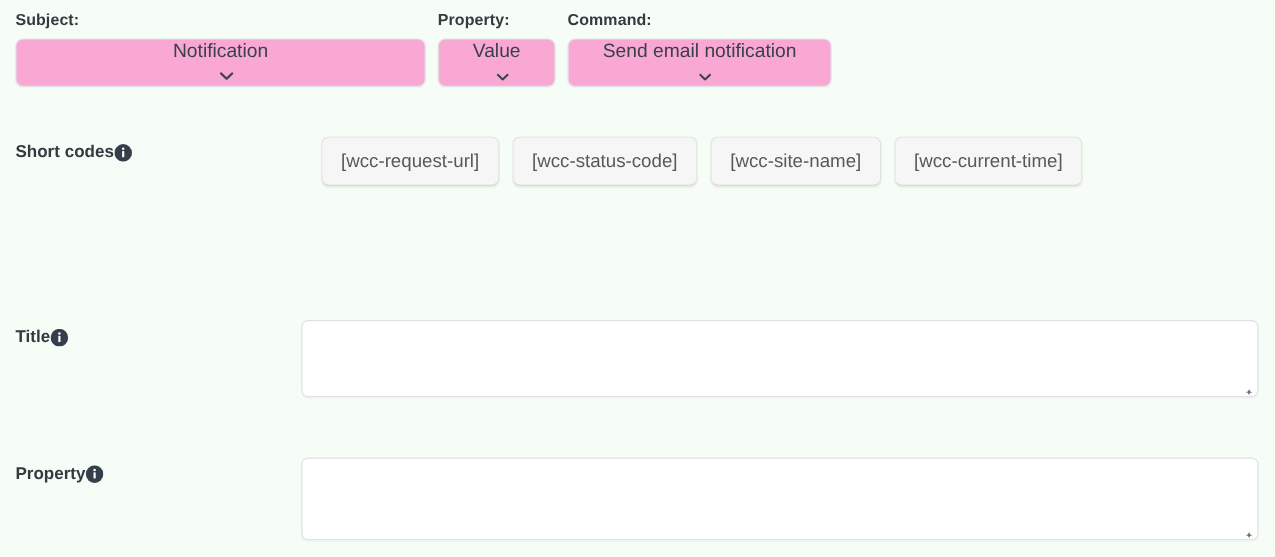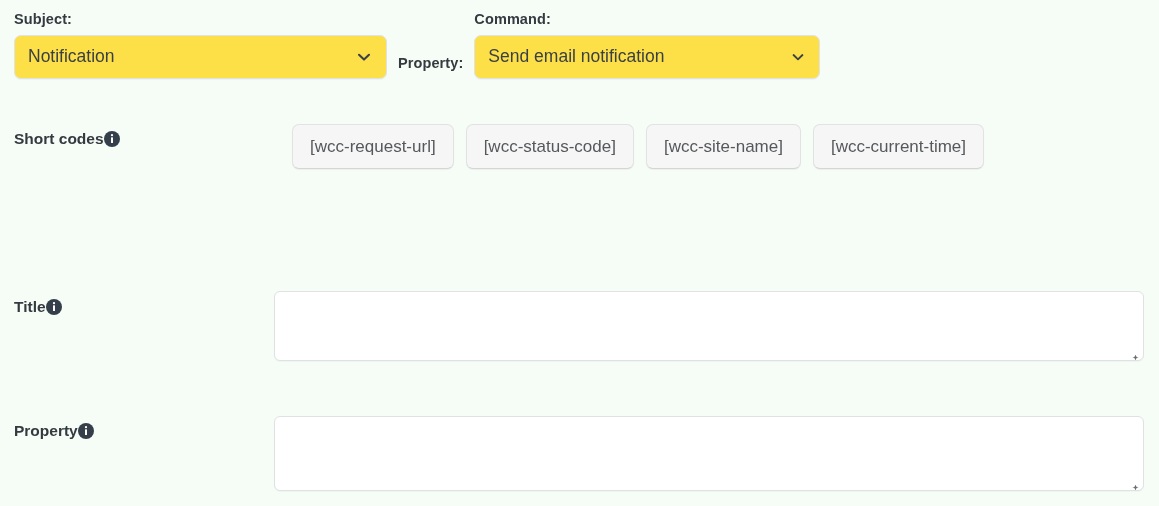--- a/index.html
+++ b/index.html
@@ -32,35 +32,36 @@
   }
   .field-label {
     font-size: 14.5px;
     font-weight: bold;
     color: #343a40;
     letter-spacing: 0.1px;
     margin-bottom: 8px;
     line-height: 1;
   }
   .select-box {
-    background: #fde047;
+    background: #f9a8d4;
     border: 1px solid #dfe3e6;
     border-radius: 7px;
     height: 44px;
     display: flex;
     align-items: center;
     padding: 0 13px;
     font-size: 17.5px;
     color: #3b4045;
     box-shadow: 0 1px 1px rgba(0,0,0,0.035);
     white-space: nowrap;
+    flex-direction: column;
   }
   .select-box.subject { width: 373px; justify-content: space-between; }
   .select-box.property { width: 107px; justify-content: space-between; }
-  .select-box.command { width: 346px; justify-content: space-between; }
+  .select-box.command { width: 240px; justify-content: space-between; }
   .select-text { overflow: hidden; text-overflow: ellipsis; }
   .chev {
     display: inline-flex;
     align-items: center;
     margin-left: 10px;
     flex: 0 0 auto;
   }
 
   
   .row-label {
@@ -141,20 +142,28 @@
       <span class="chev">
         <svg width="18" height="18" viewBox="0 0 18 18" aria-hidden="true">
           <path d="M4 6.8 L9 11.6 L14 6.8" fill="none" stroke="#3d4247" stroke-width="2.1" stroke-linecap="round" stroke-linejoin="round"></path>
         </svg>
       </span>
     </div>
   </div>
 
   <div class="field-group">
     <div class="field-label">Property:</div>
+    <div class="select-box property">
+      <span class="select-text">Value</span>
+      <span class="chev">
+        <svg width="16" height="16" viewBox="0 0 18 18" aria-hidden="true">
+          <path d="M4 6.8 L9 11.6 L14 6.8" fill="none" stroke="#3d4247" stroke-width="2.1" stroke-linecap="round" stroke-linejoin="round"></path>
+        </svg>
+      </span>
+    </div>
   </div>
 
   <div class="field-group">
     <div class="field-label">Command:</div>
     <div class="select-box command">
       <span class="select-text">Send email notification</span>
       <span class="chev">
         <svg width="16" height="16" viewBox="0 0 18 18" aria-hidden="true">
           <path d="M4 6.8 L9 11.6 L14 6.8" fill="none" stroke="#3d4247" stroke-width="2.1" stroke-linecap="round" stroke-linejoin="round"></path>
         </svg>

